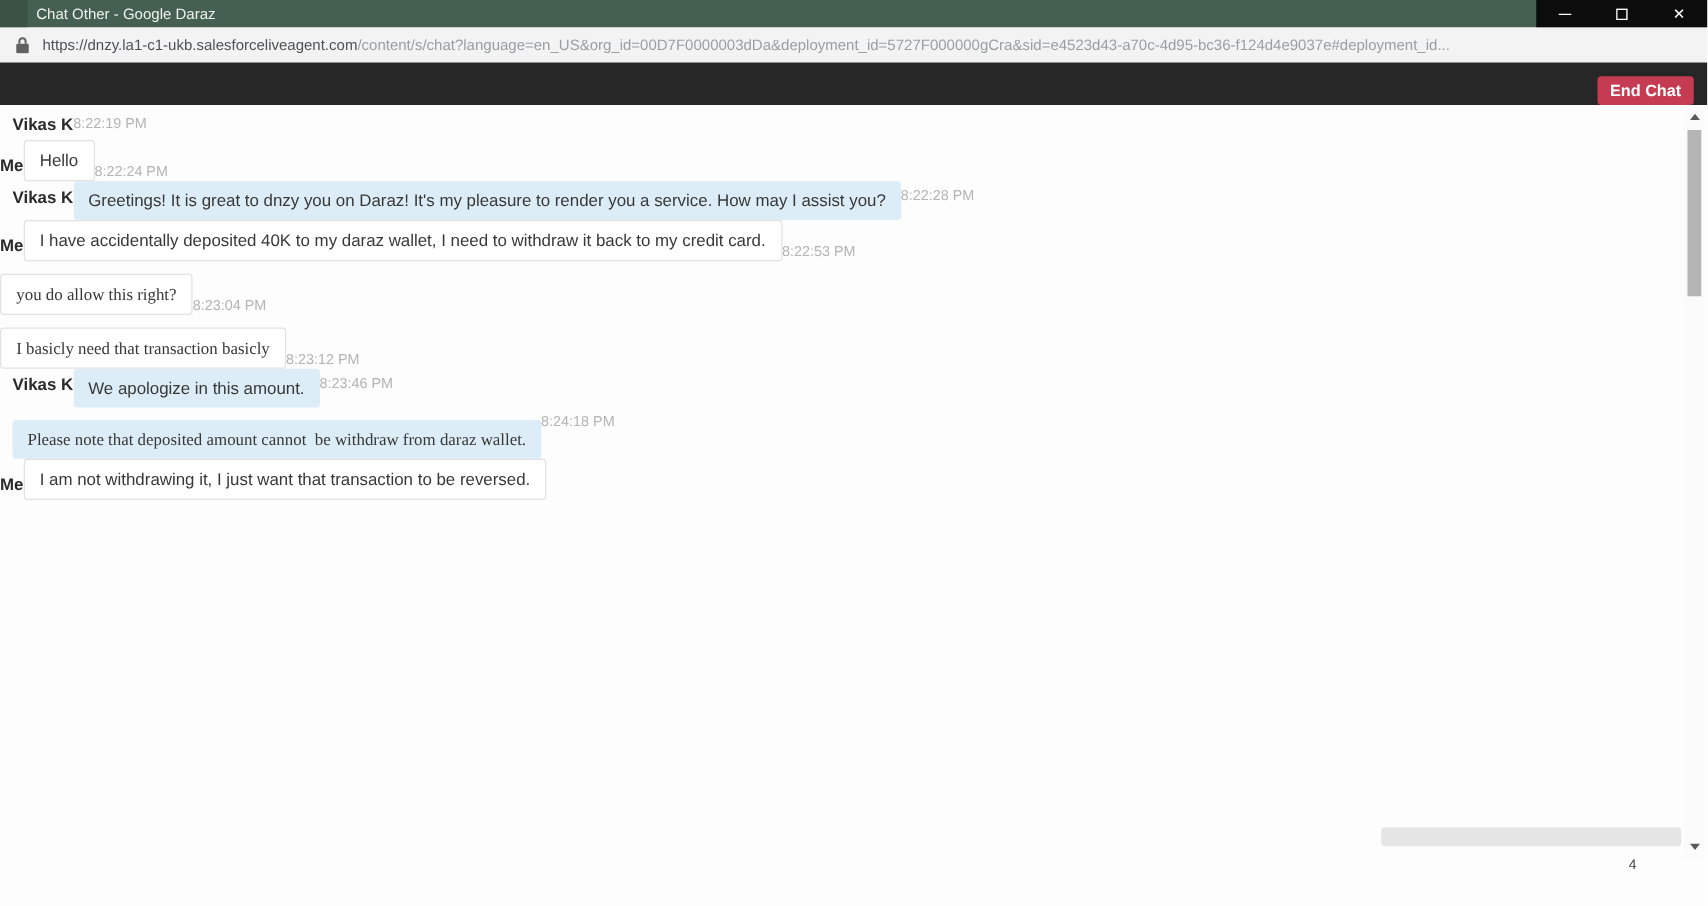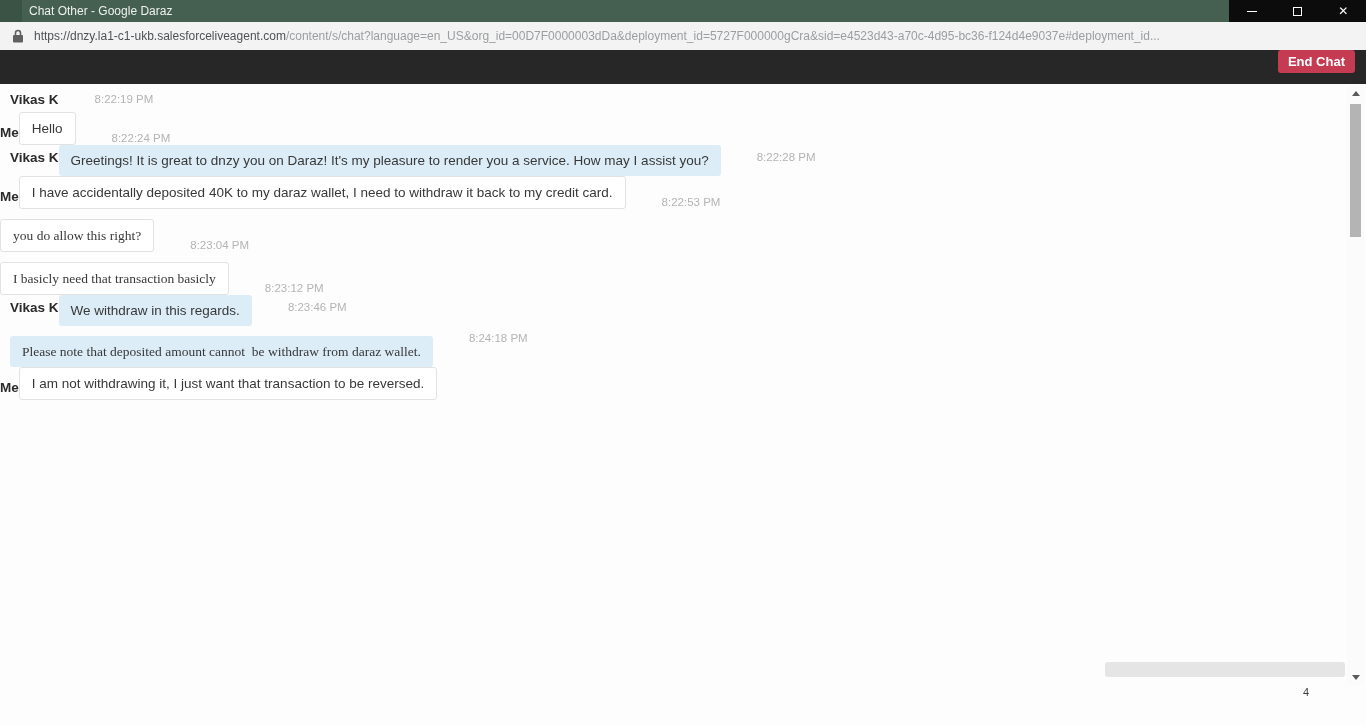--- a/index.html
+++ b/index.html
@@ -21,35 +21,35 @@
   .glyph-close { color:#fff; font-size:12px; line-height:1; }
 
   
   .urlbar { position:absolute; left:0; top:22px; width:1366px; height:28px; background:#f3f3f3; display:flex; align-items:center; padding:0 12px; cursor:text; }
   .lock-icon { width:12px; height:14px; margin-right:10px; flex:0 0 auto; }
   .url-text { font-size:12px; white-space:nowrap; overflow:hidden; }
   .url-host { color:#4e5256; }
   .url-path { color:#9b9ea1; }
 
   
-  .chat-header { position:absolute; left:0; top:50px; width:1366px; height:34px; background:#272727; display:flex; align-items:flex-start; justify-content:flex-end; padding-right:11px; }
+  .chat-header { position:absolute; left:0; top:50px; width:1366px; height:34px; background:#272727; display:flex; align-items:flex-end; justify-content:flex-end; padding-right:11px; }
   .end-chat-btn { background:#c53b52; color:#fff; border:0; border-radius:3px; font-size:13px; font-weight:bold; padding:4px 10px; cursor:pointer; font-family:inherit; }
 
   
   .chat-area { position:absolute; left:0; top:84px; width:1366px; height:606px; background:#fdfdfd; overflow:hidden; }
   .chat-list { display:flex; flex-direction:column; padding-top:3px; }
   .msg { display:flex; flex-direction:row; }
   .msg.agent { align-items:flex-start; padding-left:10px; }
   .msg.me { align-items:flex-end; padding-right:27px; }
   .sender-name { font-size:13.5px; font-weight:bold; color:#2b2b2b; line-height:14px; margin:6px 0 5px; }
   .bubble { font-size:13.5px; line-height:15px; color:#383838; padding:8px 12px; border-radius:3px; max-width:1100px; white-space:pre-wrap; }
   .msg > .bubble:first-child { margin-top:10px;font-family:Liberation Serif, serif; }
   .msg.agent .bubble { background:#dcedf7; }
   .msg.me .bubble { background:#ffffff; border:1px solid #e2e2e2; }
-  .time { font-size:11.5px; color:#b4b4b4; line-height:13px; margin-top:6px;margin-left:36px; }
+  .time { font-size:11.5px; color:#b4b4b4; line-height:13px; margin-top:6px; }
 
   .artifact-band { position:absolute; left:1105px; top:578px; width:240px; height:15px; background:rgba(205,205,205,0.5); border-radius:3px; z-index:3; }
 
   
   .scrollbar { position:absolute; right:2px; top:2px; width:17px; height:600px; background:#fbfbfb; z-index:4; }
   .scroll-arrow { position:absolute; left:0; width:17px; height:14px; display:flex; align-items:center; justify-content:center; cursor:pointer; }
   .scroll-arrow.up { top:0; }
   .scroll-arrow.down { bottom:2px; }
   .tri-up { width:0; height:0; border-left:4px solid transparent; border-right:4px solid transparent; border-bottom:5px solid #5a5a5a; display:block; }
   .tri-down { width:0; height:0; border-left:4px solid transparent; border-right:4px solid transparent; border-top:5px solid #5a5a5a; display:block; }
@@ -127,21 +127,21 @@
     </div>
 
     <div class="msg me">
 
       <div class="bubble">I basicly need that transaction basicly</div>
       <div class="time">8:23:12 PM</div>
     </div>
 
     <div class="msg agent">
       <div class="sender-name">Vikas K</div>
-      <div class="bubble">We withdraw in this regards.</div>
+      <div class="bubble">We apologize in this amount.</div>
       <div class="time">8:23:46 PM</div>
     </div>
 
     <div class="msg agent">
 
       <div class="bubble">Please note that deposited amount cannot  be withdraw from daraz wallet.</div>
       <div class="time">8:24:18 PM</div>
     </div>
 
     <div class="msg me">

